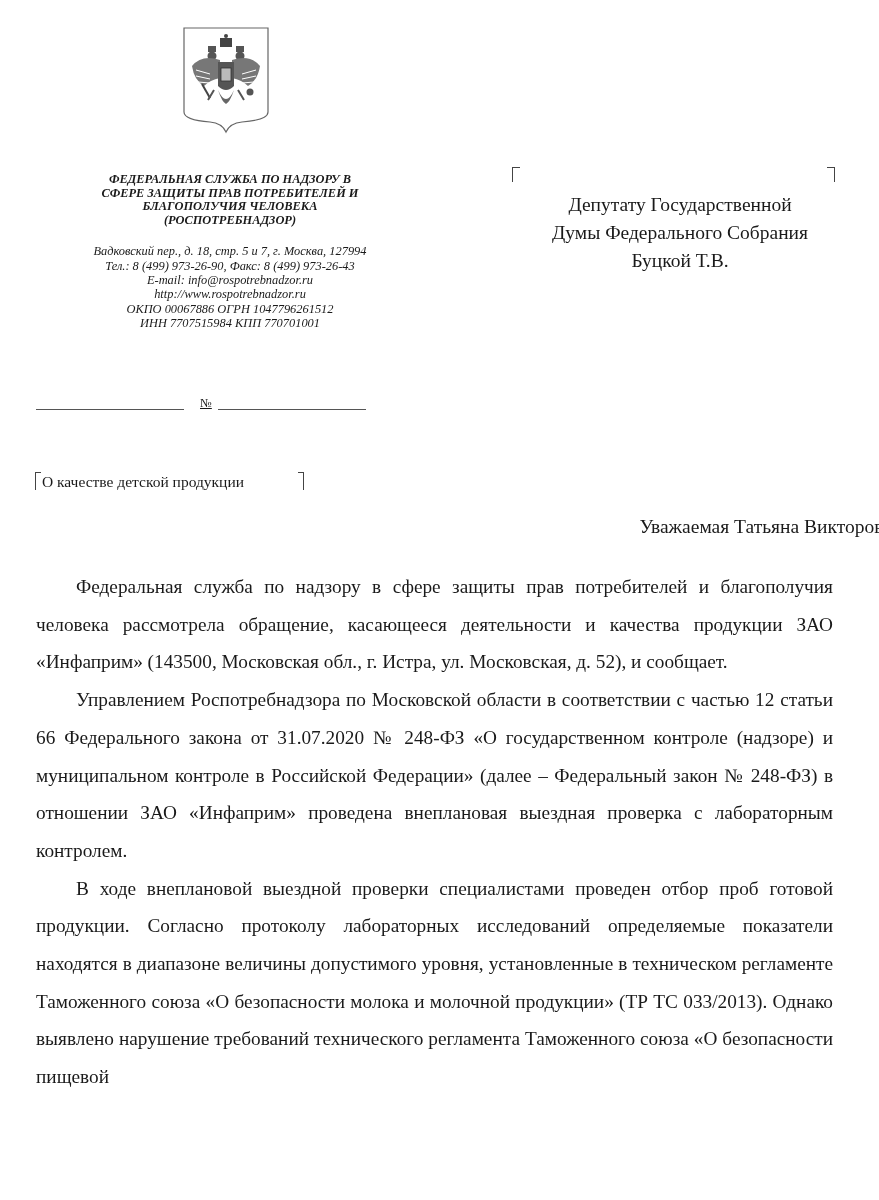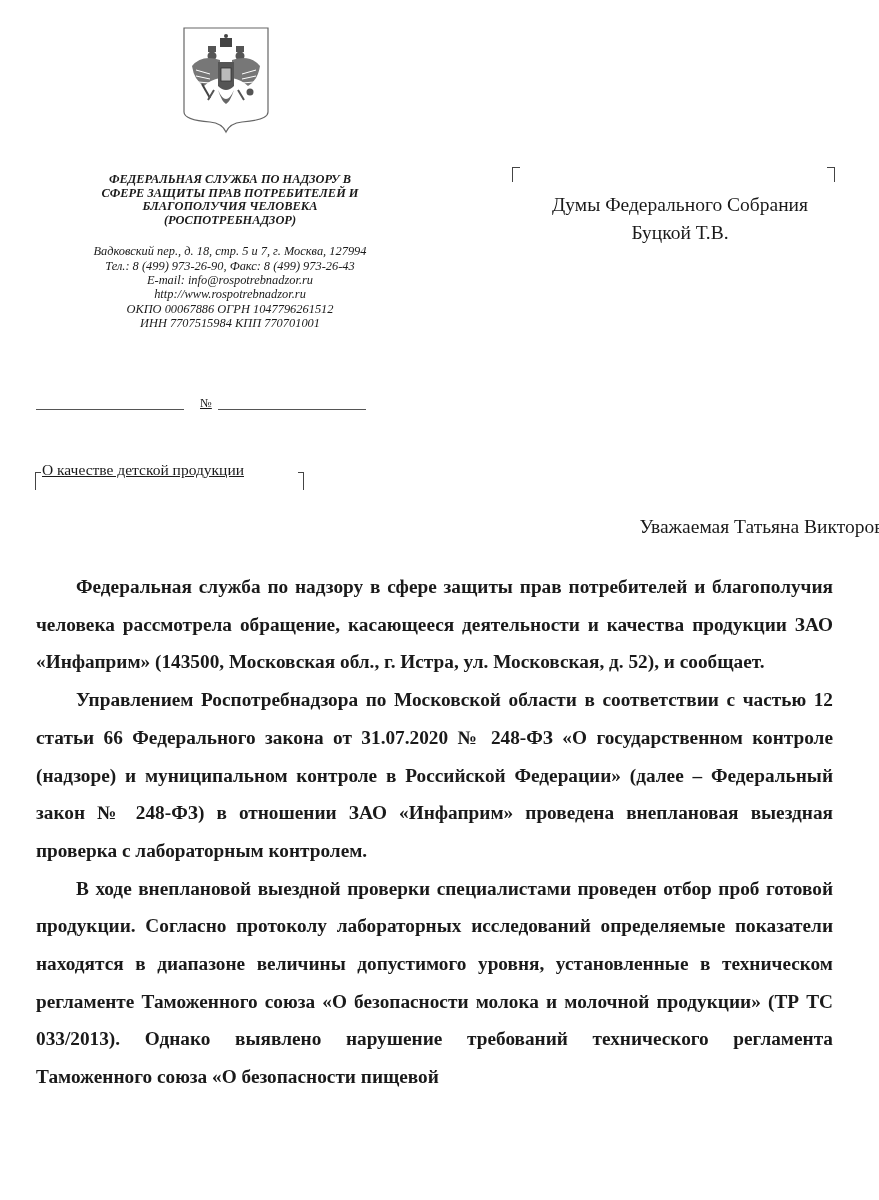--- a/index.html
+++ b/index.html
@@ -30,30 +30,30 @@
     .addr-corner-l { left: 512px; top: 167px; width: 7px; height: 14px; border-left: 1.3px solid #444; border-top: 1.3px solid #444; }
     .addr-corner-r { left: 827px; top: 167px; width: 7px; height: 14px; border-right: 1.3px solid #444; border-top: 1.3px solid #444; }
     .addressee {
       left: 515px; top: 191px; width: 330px; text-align: center;
       font-size: 19.5px; line-height: 28px;
     }
 
     
     .subj-corner-l { left: 35px; top: 472px; width: 5px; height: 17px; border-left: 1.3px solid #444; border-top: 1.3px solid #444; }
     .subj-corner-r { left: 298px; top: 472px; width: 5px; height: 17px; border-right: 1.3px solid #444; border-top: 1.3px solid #444; }
-    .subject { left: 42px; top: 460px; font-size: 15.5px; line-height: 20px; text-decoration: underline; }
+    .subject { left: 42px; top: 472px; font-size: 15.5px; line-height: 20px; }
 
     
     .greeting { left: 0; width: 879px; top: 514px; text-align: right; font-size: 19.5px; line-height: 26px; }
     .greeting span { position: relative; left: 30px; }
 
     
     .body-text {
       left: 36px; top: 568px; width: 797px;
-      font-size: 19.3px; line-height: 37.7px; text-align: justify; font-weight: bold;
+      font-size: 19.3px; line-height: 37.7px; text-align: justify;
     }
     .body-text p { margin: 0; text-indent: 40px; }
     .body-text p + p { margin-top: 0; }
   </style>
 </head>
 <body>
 
 <div class="abs emblem">
   <svg width="92" height="112" viewBox="0 0 92 112">
     <path d="M4 4 H88 V88 Q88 96 62 98 Q50 99 46 108 Q42 99 30 98 Q4 96 4 88 Z" fill="none" stroke="#666" stroke-width="1.2"></path>
@@ -101,20 +101,21 @@
 
 <div class="abs reg-line">
   <div class="line1"></div>
   <span class="no">№</span>
   <div class="line2"></div>
 </div>
 
 <div class="abs addr-corner-l"></div>
 <div class="abs addr-corner-r"></div>
 <div class="abs addressee">
+  <div>Депутату Государственной</div>
   <div>Думы Федерального Собрания</div>
   <div>Буцкой Т.В.</div>
 </div>
 
 <div class="abs subj-corner-l"></div>
 <div class="abs subj-corner-r"></div>
 <div class="abs subject">О качестве детской продукции</div>
 
 <div class="abs greeting">
   <span>Уважаемая Татьяна Викторовна!</span>

